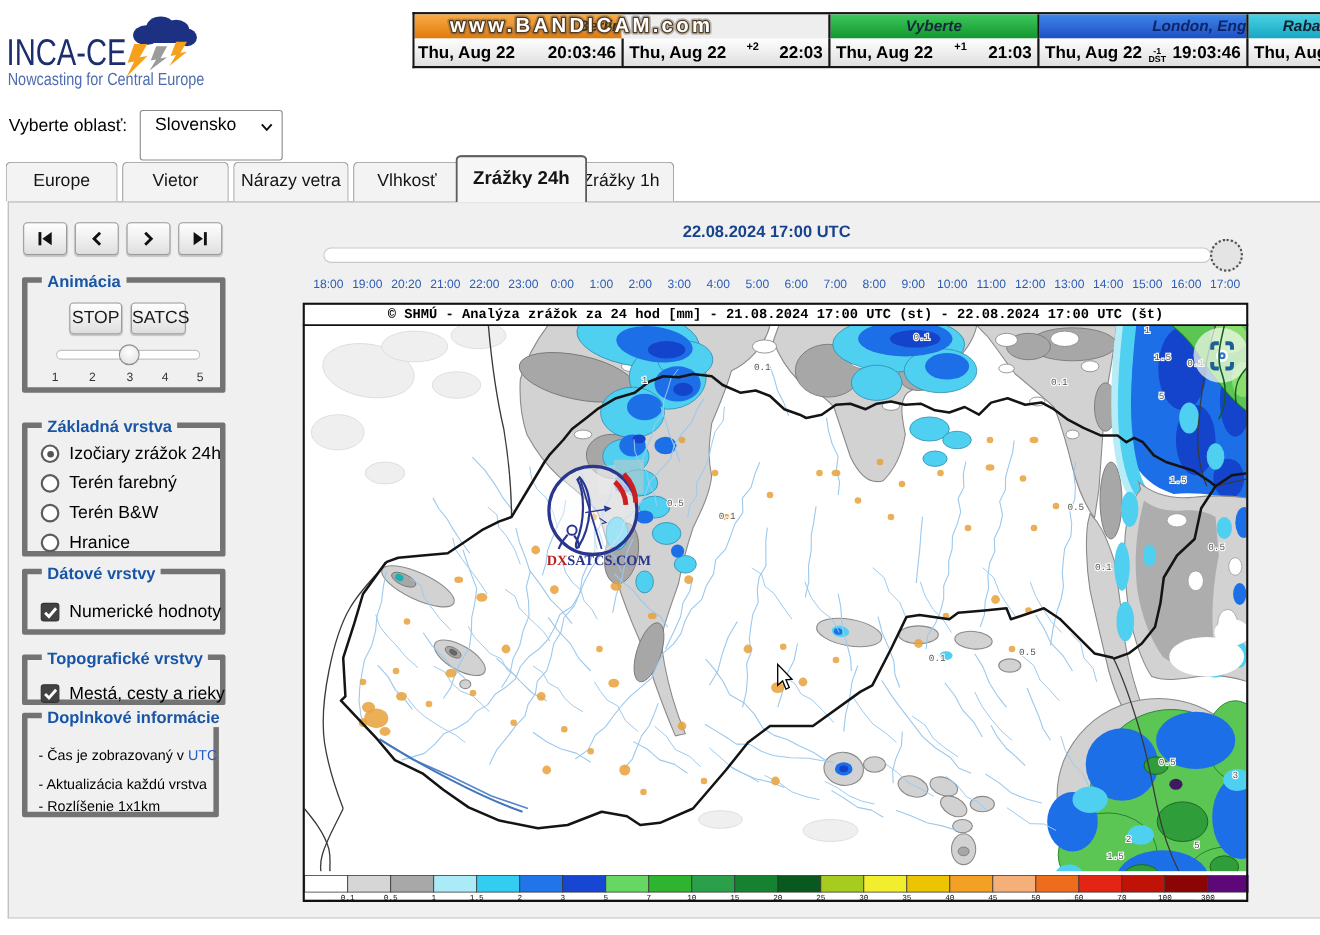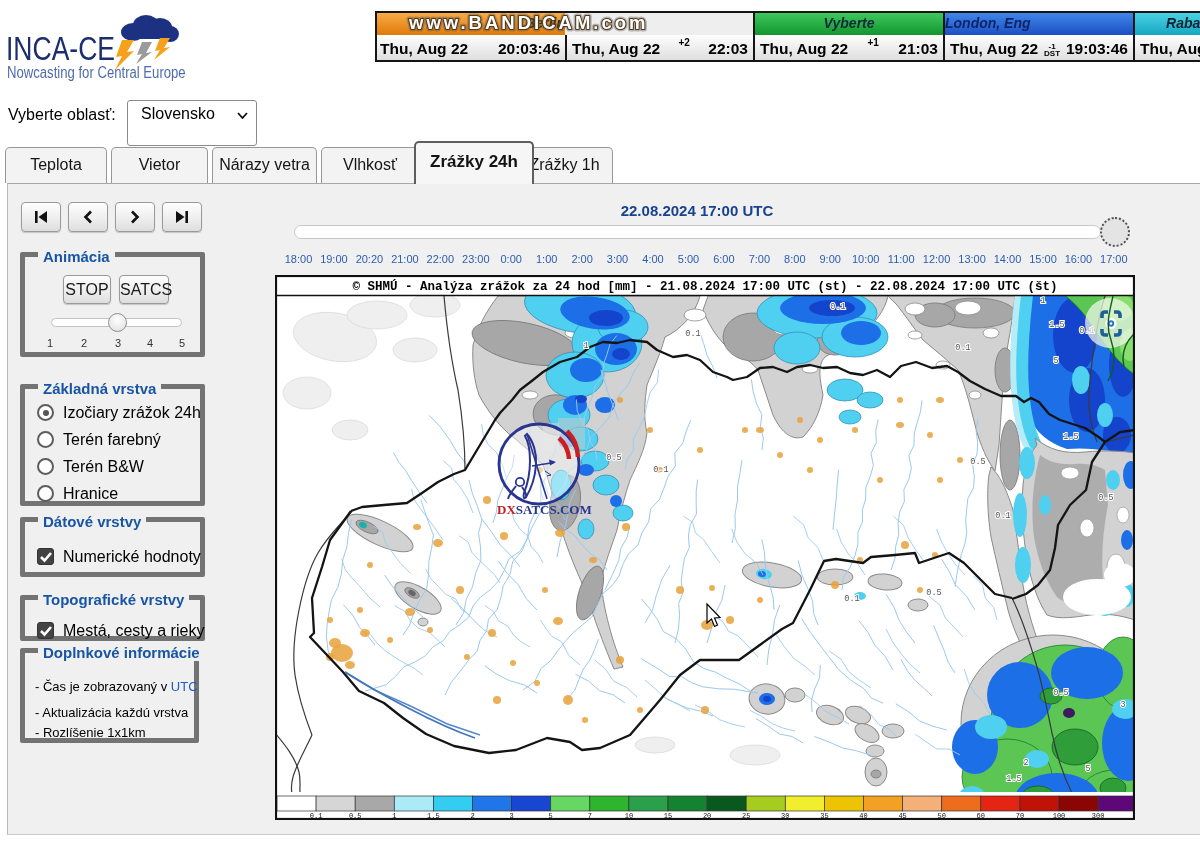--- a/index.html
+++ b/index.html
@@ -25,21 +25,21 @@
 </g>
 <g>
 <path d="M14 28 L26 28 L19 40 L26 39 L7 58 L14 44 L8 45 Z" fill="#f5a11c"></path>
 <path d="M34 30 L44 30 L38 41 L44 40 L28 52 L34 42 L29 43 Z" fill="#9b9b9b"></path>
 <path d="M52 26 L62 26 L56 36 L62 35 L46 48 L52 38 L47 39 Z" fill="#f5a11c"></path>
 </g>
   </svg>
 <div class="abs" style="left:375px;top:11px;width:825px;height:51px;border:2px solid #151515;border-right:none;background:#eee;overflow:hidden">
 <div class="abs" style="left:-2px;top:0;width:190px;height:22px;background:linear-gradient(#f9ab45,#e07a0c);text-align:right;padding-left:4px;font-style:italic;font-weight:bold;font-size:14px;color:#2a2a10;line-height:21px;overflow:hidden">Berlin</div>
 <div class="abs" style="left:376px;top:0;width:190px;height:22px;background:linear-gradient(#3ec85c,#12952e);border-left:2px solid #151515;text-align:center;font-style:italic;font-weight:bold;font-size:14px;color:#122a3c;line-height:21px;overflow:hidden">Vyberte</div>
-<div class="abs" style="left:566px;top:0;width:190px;height:22px;background:linear-gradient(#3f86ea,#1d4fc2);border-left:2px solid #151515;text-align:left;font-style:italic;font-weight:bold;font-size:14px;color:#0e2468;line-height:21px;overflow:hidden">London, Eng</div>
+<div class="abs" style="left:566px;top:0;width:190px;height:22px;background:linear-gradient(#3f86ea,#1d4fc2);border-left:2px solid #151515;text-align:right;font-style:italic;font-weight:bold;font-size:14px;color:#0e2468;line-height:21px;overflow:hidden">London, Eng</div>
 <div class="abs" style="left:756px;top:0;width:72px;height:22px;background:linear-gradient(#49d2e2,#17a6c2);border-left:2px solid #151515;text-align:right;font-style:italic;font-weight:bold;font-size:14px;color:#123;line-height:21px;overflow:hidden">Rabat</div>
 <div class="abs" style="left:-2px;top:22px;width:190px;height:27px;background:linear-gradient(#fefefe,#dcdcdc);font-weight:bold;font-size:15.5px;color:#000;line-height:25px;padding:0 5px;display:flex;justify-content:space-between;align-items:center;overflow:hidden;white-space:nowrap">
       <span>Thu, Aug 22</span>
       <span>20:03:46</span>
     </div>
 <div class="abs" style="left:188px;top:22px;width:188px;height:27px;background:linear-gradient(#fefefe,#dcdcdc);border-left:2px solid #151515;font-weight:bold;font-size:15.5px;color:#000;line-height:25px;padding:0 5px;display:flex;justify-content:space-between;align-items:center;overflow:hidden;white-space:nowrap">
       <span>Thu, Aug 22</span>
       <span style="font-size:10px;font-weight:bold;position:relative;top:-6px">+2</span>
       <span>22:03</span>
     </div>
@@ -63,21 +63,21 @@
 <text x="4" y="23" font-family="Liberation Sans" font-size="18.5" font-weight="bold" fill="#fff" stroke="#53391b" stroke-width="2.2" stroke-linejoin="round" paint-order="stroke" letter-spacing="3">www.BANDICAM.com</text>
 </svg>
 <div class="abs" style="left:8px;top:106px;font-size:16px">Vyberte oblasť:</div>
 <div class="abs" style="left:127px;top:100px;width:130px;height:46px;border:1px solid #8b8b8b;border-radius:3px;background:#fff">
 <div class="abs" style="left:13px;top:4px;font-size:16px">Slovensko</div>
 <svg class="abs" style="right:8px;top:11px" width="11" height="7">
       <path d="M1 1 L5.5 6 L10 1" stroke="#111" stroke-width="1.8" fill="none"></path>
     </svg>
   </div>
 <div class="abs" style="left:7px;top:183px;width:1193px;height:652px;background:#f0f0f0;border-left:1px solid #b7b7b7;border-top:1px solid #a8a8a8;border-bottom:1px solid #c9c9c9"></div>
-<div class="tab" style="left:5px;top:147px;width:102px">Teplota</div>
+<div class="tab" style="left:5px;top:147px;width:102px">Europe</div>
 <div class="tab" style="left:111px;top:147px;width:97px">Vietor</div>
 <div class="tab" style="left:212px;top:147px;width:105px">Nárazy vetra</div>
 <div class="tab" style="left:321px;top:147px;width:98px">Vlhkosť</div>
 <div class="tab" style="left:414px;top:141px;width:120px;height:43px;border:2px solid #5e5e5e;border-bottom:none;background:#f6f6f6;font-weight:bold;font-size:17px;line-height:38px;z-index:4">Zrážky 24h</div>
 <div class="tab" style="left:516px;top:147px;width:97px">Zrážky 1h</div>
 <div class="btn" style="left:21px;top:202px;width:40px;height:30px;text-align:center;padding-top:7px"><svg width="16" height="14" viewBox="0 0 16 14">
       <rect x="2" y="1" width="2.6" height="12" fill="#111"></rect>
       <path d="M14 1 L14 13 L5.5 7 Z" fill="#111"></path>
     </svg></div>
 <div class="btn" style="left:68px;top:202px;width:40px;height:30px;text-align:center;padding-top:7px"><svg width="12" height="14" viewBox="0 0 12 14">

